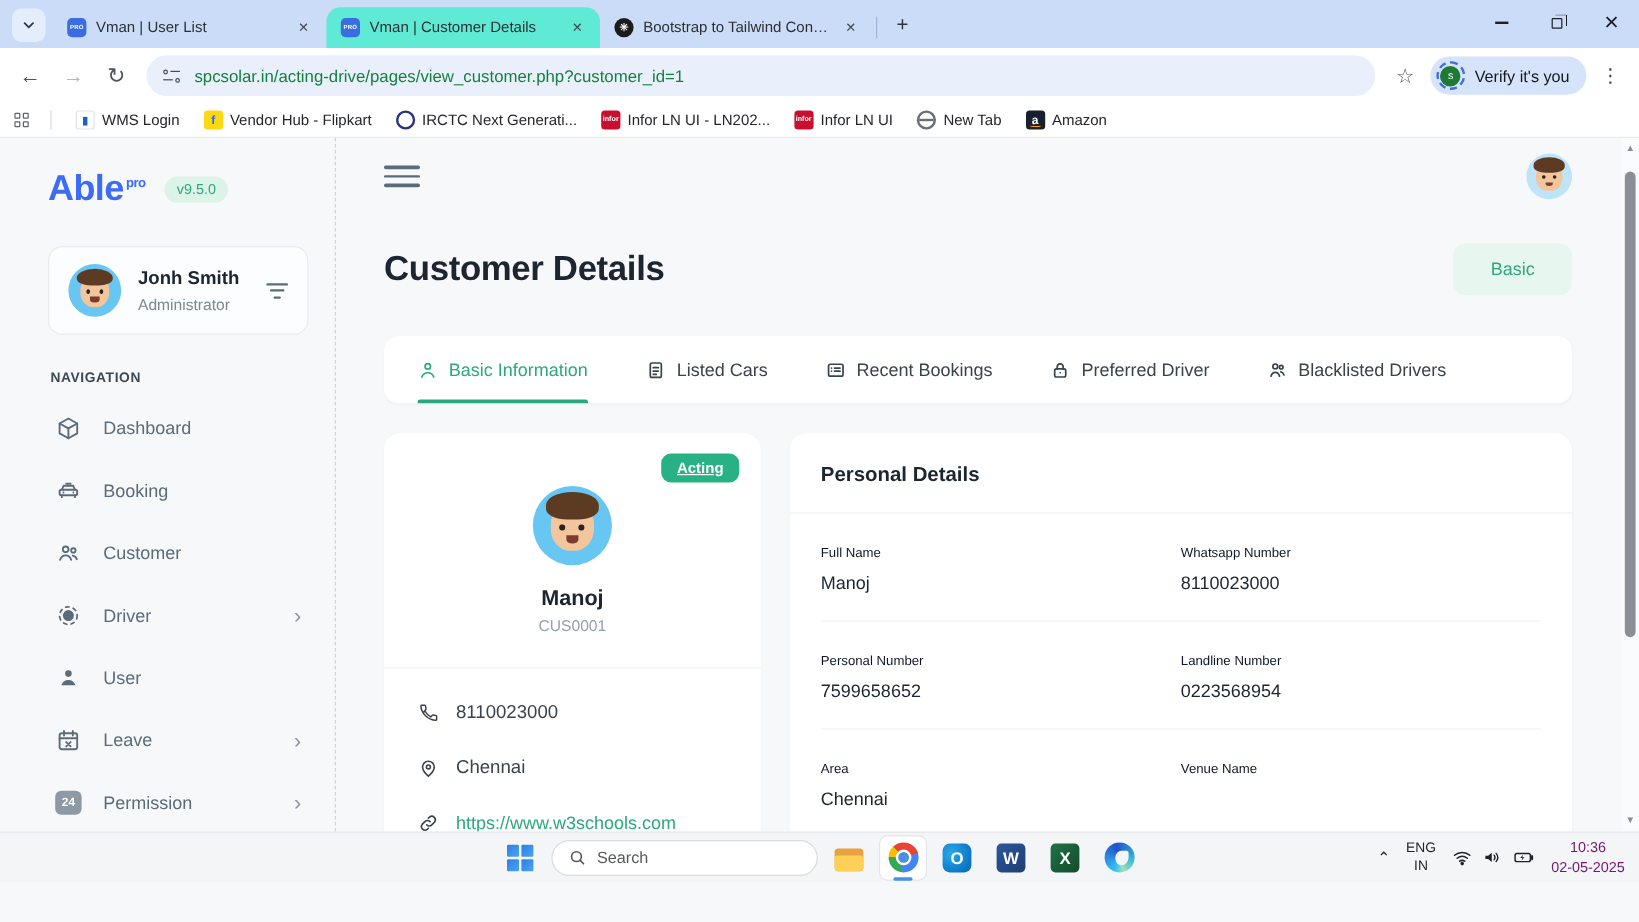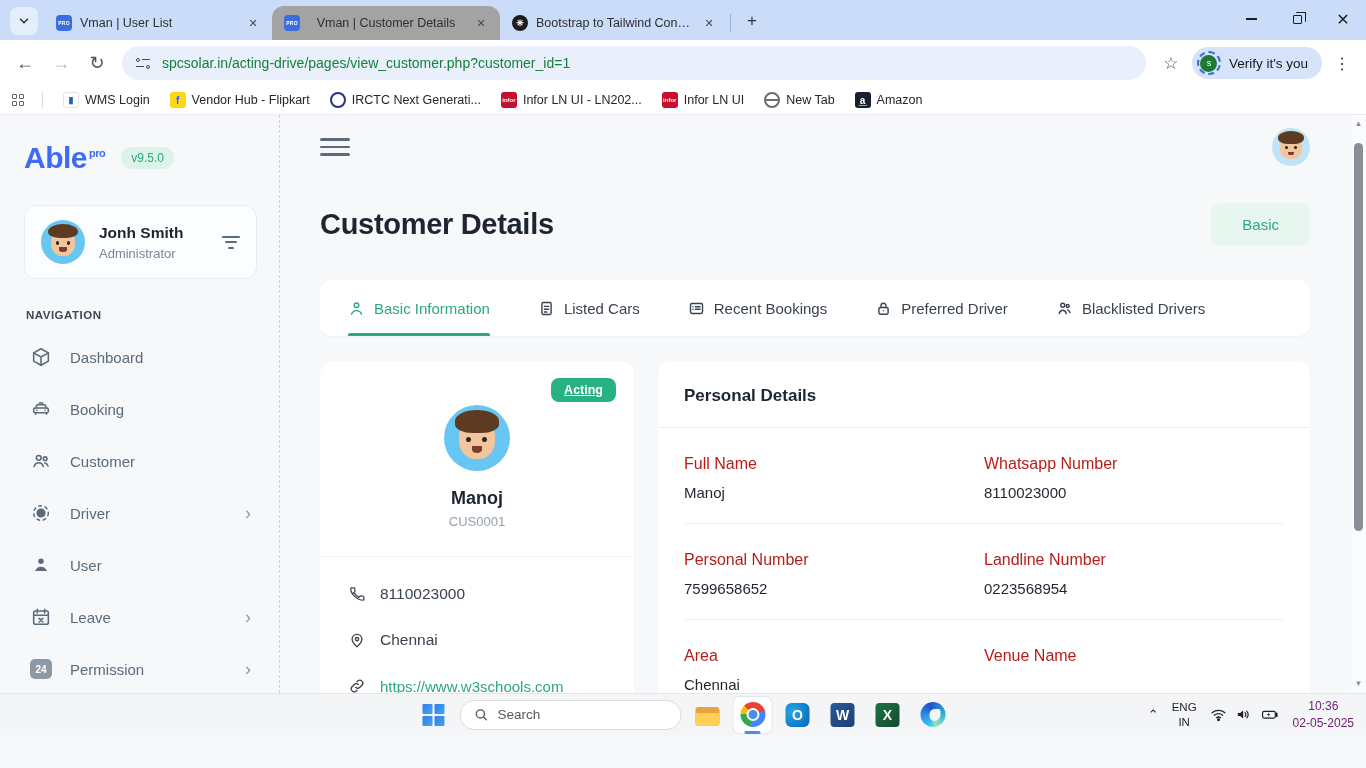--- a/index.html
+++ b/index.html
@@ -3,21 +3,21 @@
 <meta charset="utf-8">
 <style>
   * { margin:0; padding:0; box-sizing:border-box; }
   html,body { width:1366px; height:768px; overflow:hidden; font-family:"Liberation Sans",sans-serif; background:#f7f8fa; }
   .window { width:1366px; height:735px; display:flex; flex-direction:column; }
 
   
   .titlebar { height:40px; background:#cbdcf9; display:flex; align-items:flex-end; flex-shrink:0; }
   .tabsearch-btn { width:28px; height:28px; margin:0 6px 5px 10px; border-radius:8px; background:#e3edfc; display:flex; align-items:center; justify-content:center; color:#30343a; cursor:pointer; }
   .tab { height:34px; width:228px; display:flex; align-items:center; gap:8px; padding:0 10px 0 12px; font-size:12.5px; color:#2d2f33; border-radius:12px 12px 0 0; cursor:pointer; }
-  .tab.active { background:#a3a3a3;text-align:center; }
+  .tab.active { background:#5eead4; }
   .tab .tab-title { flex:1; white-space:nowrap; overflow:hidden; text-overflow:ellipsis; }
   .tab .tab-close { width:18px; height:18px; border-radius:50%; display:flex; align-items:center; justify-content:center; font-size:11px; color:#45484d; flex-shrink:0; }
   .tab-sep { width:1px; height:18px; background:#9fb4d8; margin:0 4px 8px 2px; }
   .newtab-btn { width:26px; height:26px; margin:0 0 6px 4px; border-radius:50%; display:flex; align-items:center; justify-content:center; font-size:17px; color:#30343a; cursor:pointer; }
   .fav { width:16px; height:16px; border-radius:4px; flex-shrink:0; display:flex; align-items:center; justify-content:center; font-weight:bold; }
   .fav-pro { background:#3b6de0; color:#fff; font-size:5px; letter-spacing:.2px; }
   .fav-gpt { background:#1b1b1b; color:#fff; border-radius:50%; font-size:9px; }
   .win-controls { margin-left:auto; display:flex; align-self:flex-start; }
   .win-btn { width:46px; height:38px; display:flex; align-items:center; justify-content:center; color:#1d1f23; cursor:pointer; }
   .min-glyph { width:11px; height:1.6px; background:#1d1f23; }
@@ -50,21 +50,21 @@
   .ic-flip { background:#ffd814; color:#2962ff; font-size:10px; }
   .ic-irctc { background:#fff; border:2px solid #27357e; border-radius:50%; }
   .ic-infor { background:#c8102e; color:#fff; font-size:6px; }
   .ic-globe { background:#fff; border:2px solid #6a6e73; border-radius:50%; position:relative; }
   .ic-globe::after { content:""; position:absolute; left:0; right:0; top:5px; height:1.5px; background:#6a6e73; }
   .ic-amz { background:#17202e; color:#fff; border-radius:3px; font-size:10px; position:relative; }
   .ic-amz::after { content:""; position:absolute; bottom:2px; left:3px; right:3px; height:2px; border-bottom:1.5px solid #ff9900; border-radius:50%; }
 
   
   .page { flex:1; display:flex; background:#f7f8fa; position:relative; overflow:hidden; }
-  .sidebar { width:280px; flex-shrink:0; border-right:1px dashed #ccd3dc; padding:26px 22px 0 24px; }
+  .sidebar { width:280px; flex-shrink:0; border-right:1px dashed #ccd3dc; padding:26px 22px 0 40px; }
   .logo-row { display:flex; align-items:center; }
   .logo-text { font-size:30px; font-weight:bold; color:#3e6bf6; letter-spacing:-.5px; position:relative; }
   .logo-sup { font-size:11px; font-weight:bold; color:#3e6bf6; vertical-align:super; margin-left:2px; }
   .version-badge { margin-left:16px; background:#dcf3e8; color:#2ca87f; font-size:12px; padding:4px 10px; border-radius:12px; }
   .user-card { margin-top:30px; background:#fcfdfe; border:1px solid #e7ebf0; border-radius:12px; padding:14px 16px; display:flex; align-items:center; gap:14px; cursor:pointer; }
   .user-name { font-size:15.5px; font-weight:bold; color:#1d2630; }
   .user-role { font-size:13px; color:#7b8795; margin-top:4px; }
   .filter-icon { margin-left:auto; display:flex; flex-direction:column; align-items:center; gap:3.5px; }
   .filter-icon span { height:2px; background:#5b6b79; border-radius:1px; }
   .filter-icon span:nth-child(1){ width:18px; } .filter-icon span:nth-child(2){ width:12px; } .filter-icon span:nth-child(3){ width:6px; }
@@ -96,21 +96,21 @@
   .profile-name { text-align:center; font-size:18px; font-weight:bold; color:#1d2630; margin-top:17px; }
   .profile-code { text-align:center; font-size:13px; color:#94a0ae; margin-top:5px; }
   .profile-divider { border-top:1px solid #f0f2f5; margin-top:27px; }
   .contact-row { display:flex; align-items:center; gap:14px; padding:0 28px; margin-top:28px; font-size:15.5px; color:#39434e; }
   .contact-row.link a { color:#2ca87f; text-decoration:none; font-size:15px; }
 
   .details-panel { flex:1; background:#fff; border-radius:14px; min-width:0; min-height:420px; box-shadow:0 1px 2px rgba(20,30,40,.03); }
   .details-head { padding:25px 26px 21px; font-size:17px; font-weight:bold; color:#1d2630; border-bottom:1px solid #eef0f3; }
   .details-body { padding:0 26px; }
   .field-row { display:grid; grid-template-columns:1fr 1fr; padding:27px 0 21px; border-bottom:1px solid #eef0f3; }
-  .field-label { font-size:16px; color:#b91c1c; }
+  .field-label { font-size:11px; color:#0f172a; }
   .field-value { font-size:15px; color:#1d2630; margin-top:11px; min-height:18px; }
 
   
   .memoji { border-radius:50%; background:#67c6f2; position:relative; overflow:hidden; flex-shrink:0; }
   .memoji .head { position:absolute; left:22%; top:20%; width:56%; height:62%; background:#f3c59d; border-radius:46% 46% 44% 44%; }
   .memoji .hair { position:absolute; left:16%; top:8%; width:68%; height:34%; background:#5d3b22; border-radius:50% 50% 40% 40%; }
   .memoji .eye { position:absolute; top:48%; width:7%; height:8%; background:#2a2320; border-radius:50%; }
   .memoji .eye.l { left:34%; } .memoji .eye.r { left:58%; }
   .memoji .mouth { position:absolute; left:42%; top:62%; width:16%; height:10%; background:#7c3b2c; border-radius:0 0 50% 50%; }
 

